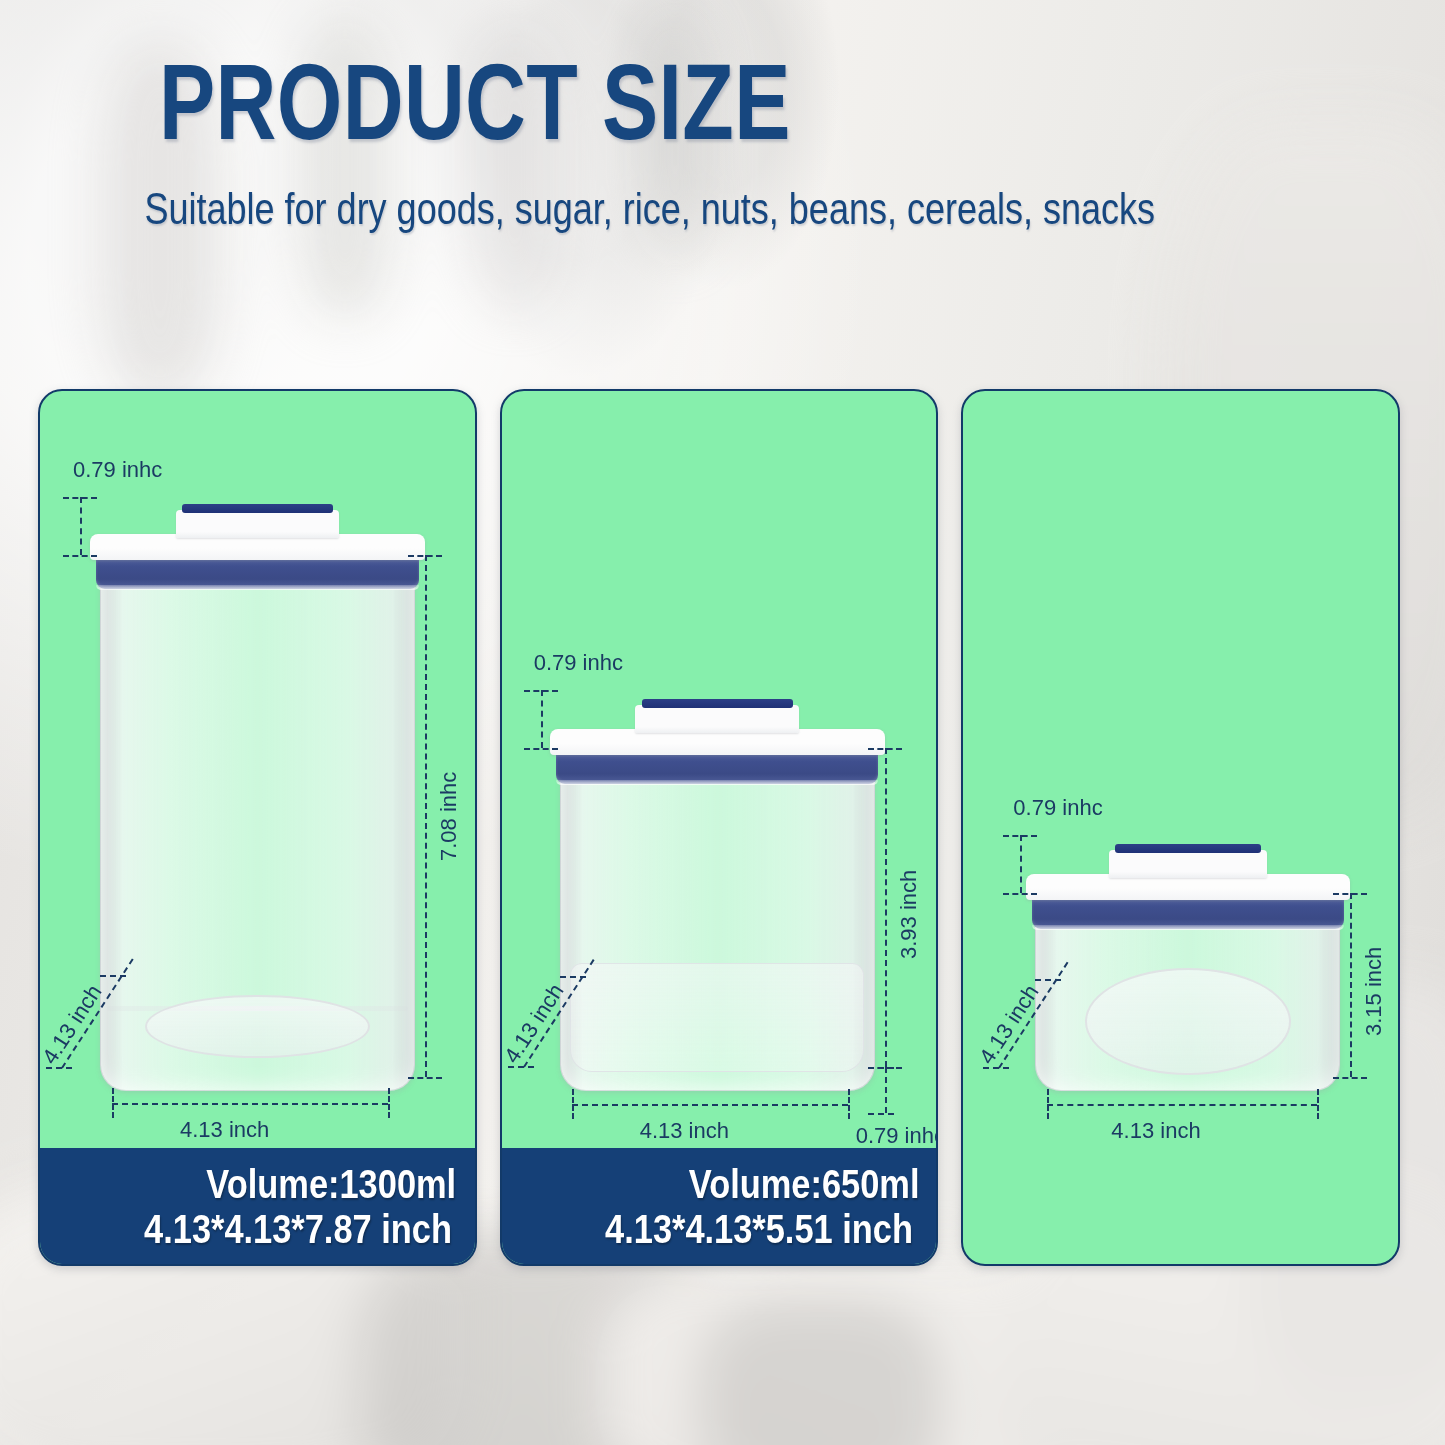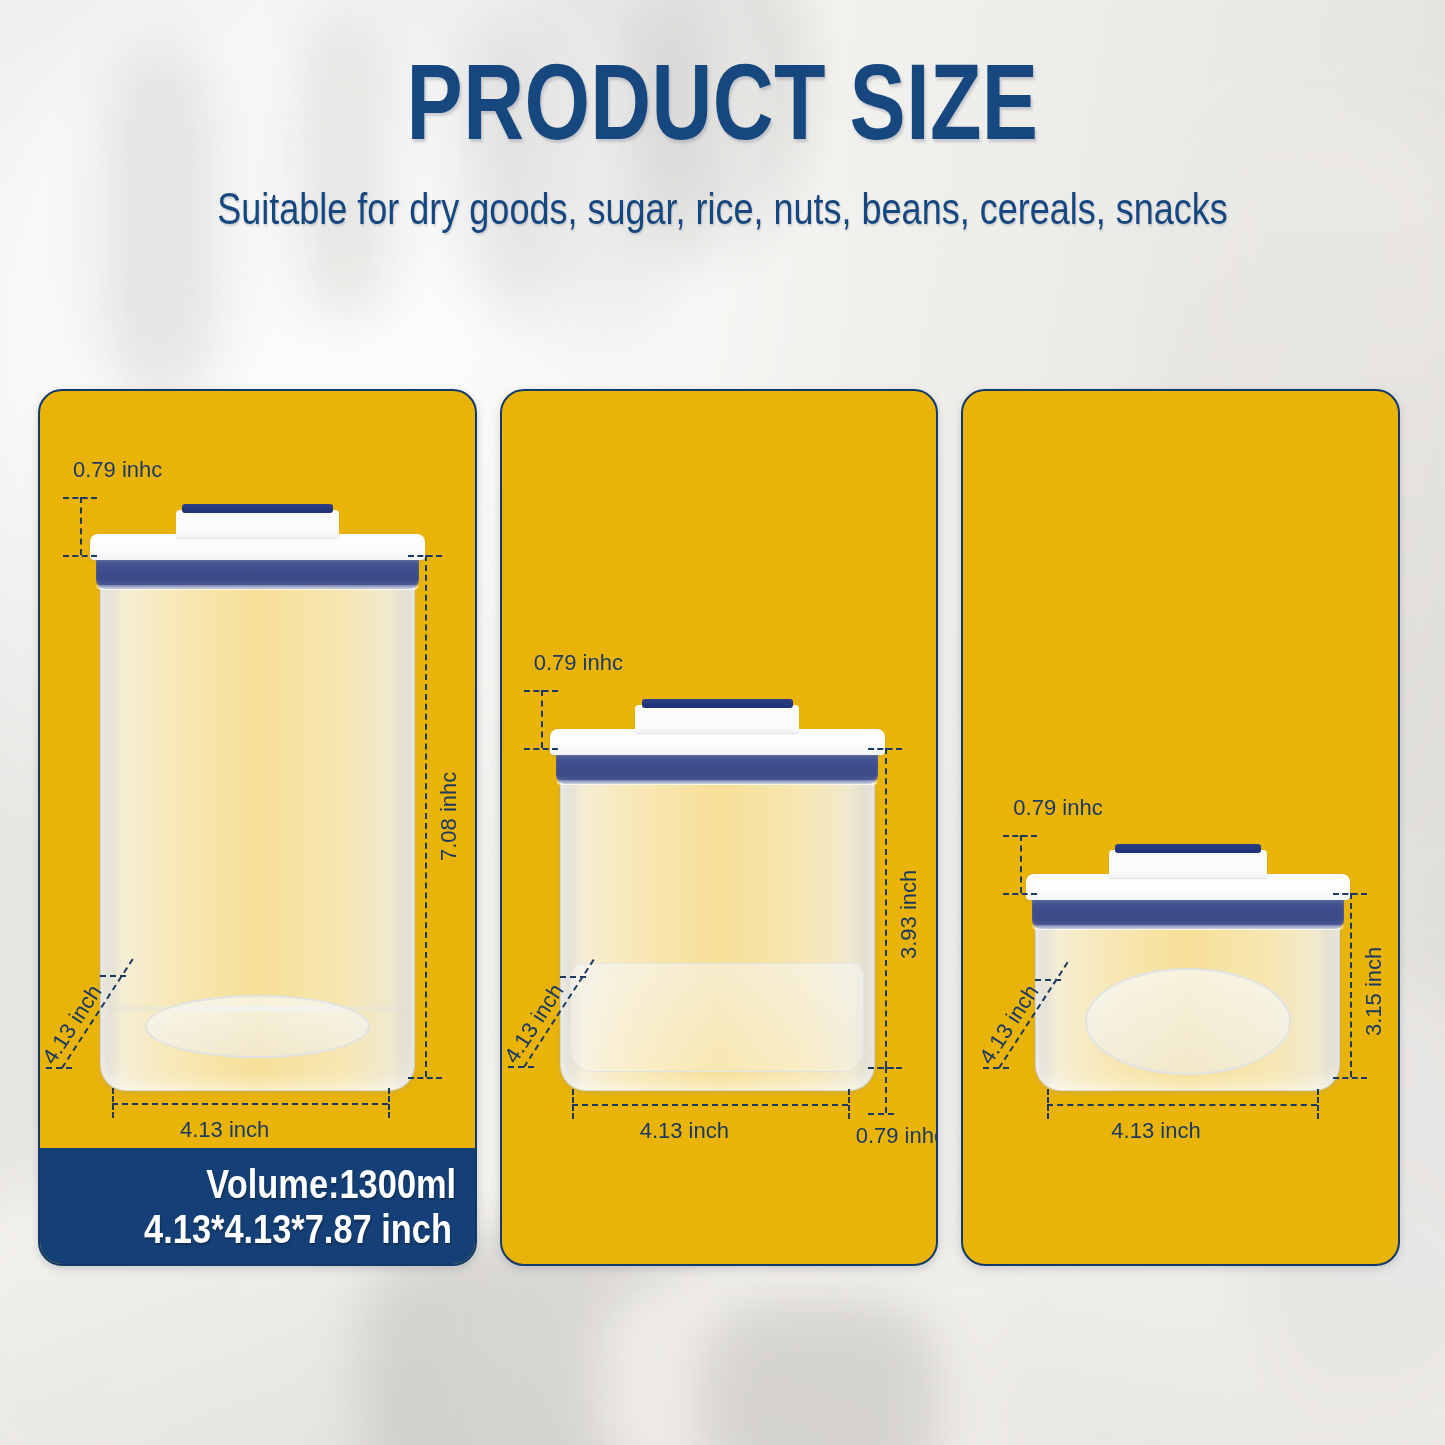--- a/index.html
+++ b/index.html
@@ -29,42 +29,42 @@
   .b4{left:990px;top:1180px;width:520px;height:330px;background:linear-gradient(190deg,#f6f4f1,#e7e5e2);}
   .b5{left:700px;top:1300px;width:240px;height:200px;background:#bfbdba;opacity:.55;}
   .b6{left:1160px;top:120px;width:340px;height:700px;background:linear-gradient(180deg,#eceae7,#dddbd8);opacity:.8;}
   .b7{left:100px;top:40px;width:120px;height:360px;background:#cfcdca;opacity:.45;}
   .b8{left:300px;top:20px;width:90px;height:300px;background:#c9c7c4;opacity:.40;}
   .b9{left:470px;top:30px;width:90px;height:280px;background:#cecccb;opacity:.35;}
   .b10{left:640px;top:10px;width:70px;height:250px;background:#d2d0cd;opacity:.30;}
   .b11{left:1240px;top:980px;width:260px;height:420px;background:#e9e7e4;opacity:.9;}
 
   
-  .header{position:absolute;left:0;top:0;width:1445px;text-align:center;}
+  .header{position:absolute;left:0;top:0;width:1445px;text-align:left;}
   .title{
     margin:0;padding-top:48px;
     font-size:108px;line-height:1;
     font-weight:700;letter-spacing:.5px;
     color:#17477f;
     transform:scaleX(.78);
     text-shadow:2px 3px 3px rgba(120,130,150,.35);
   }
   .subtitle{
     margin:0;padding-top:30px;
     font-size:45px;line-height:1;font-weight:400;
     color:#17477f;
     transform:scaleX(.80);
     text-shadow:1px 2px 2px rgba(120,130,150,.30);
   }
 
   
   .cards{position:absolute;left:38px;top:389px;width:1362px;height:877px;display:flex;gap:23px;}
   .card{
     position:relative;flex:1;
-    background:#eab308;
+    background:#86efac;
     border:2px solid #123a69;
     border-radius:24px;
     box-shadow:0 3px 9px rgba(110,115,125,.28);
     overflow:hidden;
     text-decoration:underline;
   }
   .card-body{position:absolute;left:0;right:0;top:0;bottom:116px;}
   .footer{
     position:absolute;left:-2px;right:-2px;bottom:-2px;height:118px;
     background:#154077;
@@ -279,20 +279,24 @@
         <div class="tick-h" style="left:6px;top:675px;width:26px;"></div>
         <div class="tick-h" style="left:58px;top:585px;width:26px;"></div>
         <div class="diag-label" style="left:8px;top:659px;transform:rotate(-57deg);">4.13 inch</div>
 
         <div class="tick-v" style="left:70px;top:698px;"></div>
         <div class="hline" style="left:70px;top:713px;width:276px;"></div>
         <div class="tick-v" style="left:346px;top:698px;"></div>
         <div class="dim-label" style="left:138px;top:729px;">4.13 inch</div>
       </div>
 
+      <div class="footer">
+        <div>Volume:650ml</div>
+        <div>4.13*4.13*5.51 inch</div>
+      </div>
     </div>
 
     <div class="card">
       <div class="card-body">
 
         <div class="jar" style="left:72px;top:440px;width:305px;height:260px;">
           <div class="jar-body" style="top:68px;">
             <div class="jar-inner-line"></div>
             <div class="jar-base-ellipse" style="bottom:8%;left:16%;right:16%;padding-bottom:34%;"></div>
           </div>

